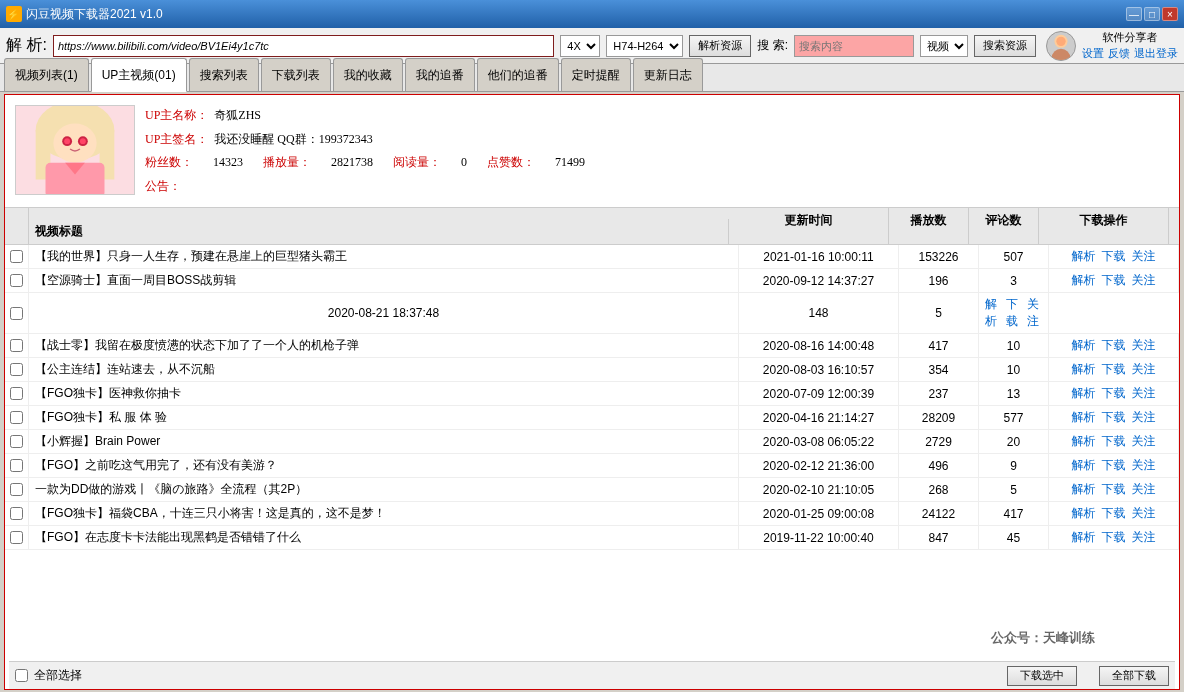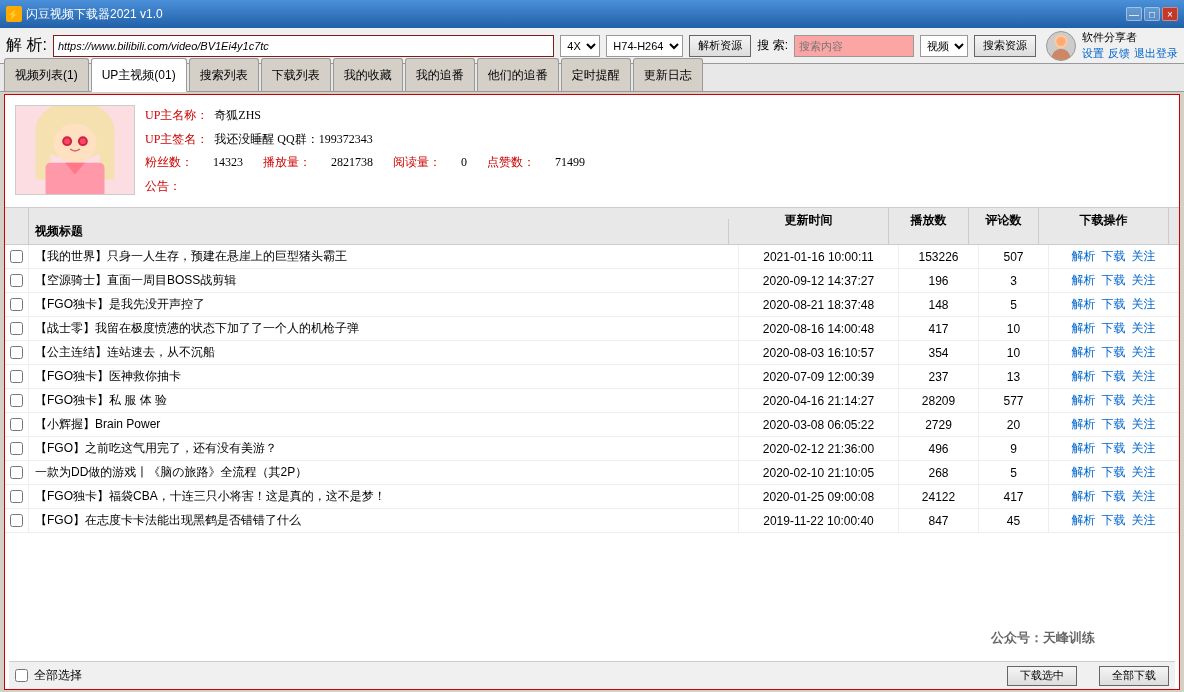--- a/index.html
+++ b/index.html
@@ -97,20 +97,21 @@
       width: 30px; height: 30px;
       border-radius: 50%;
       background: #ccc;
       overflow: hidden;
       border: 1px solid #999;
       display: flex; align-items: center; justify-content: center;
     }
     .user-info {
       font-size: 11px;
       line-height: 1.4;
+      text-align: center;
     }
     .user-links {
       display: flex; gap: 4px;
       font-size: 11px;
     }
     .user-link {
       color: #0066cc;
       cursor: pointer;
       text-decoration: none;
     }
@@ -434,21 +435,20 @@
     <div class="td actions">
       <span class="action-link">解析</span>
       <span class="action-link">下载</span>
       <span class="action-link">关注</span>
     </div>
   </div>
         <div class="table-row">
     <div class="td center">
       <input type="checkbox" class="checkbox" style="">
     </div>
-    <div class="td title-cell">【FGO独卡】是我先没开声控了</div>
     <div class="td center">2020-08-21 18:37:48</div>
     <div class="td center">148</div>
     <div class="td center">5</div>
     <div class="td actions">
       <span class="action-link">解析</span>
       <span class="action-link">下载</span>
       <span class="action-link">关注</span>
     </div>
   </div>
         <div class="table-row">

